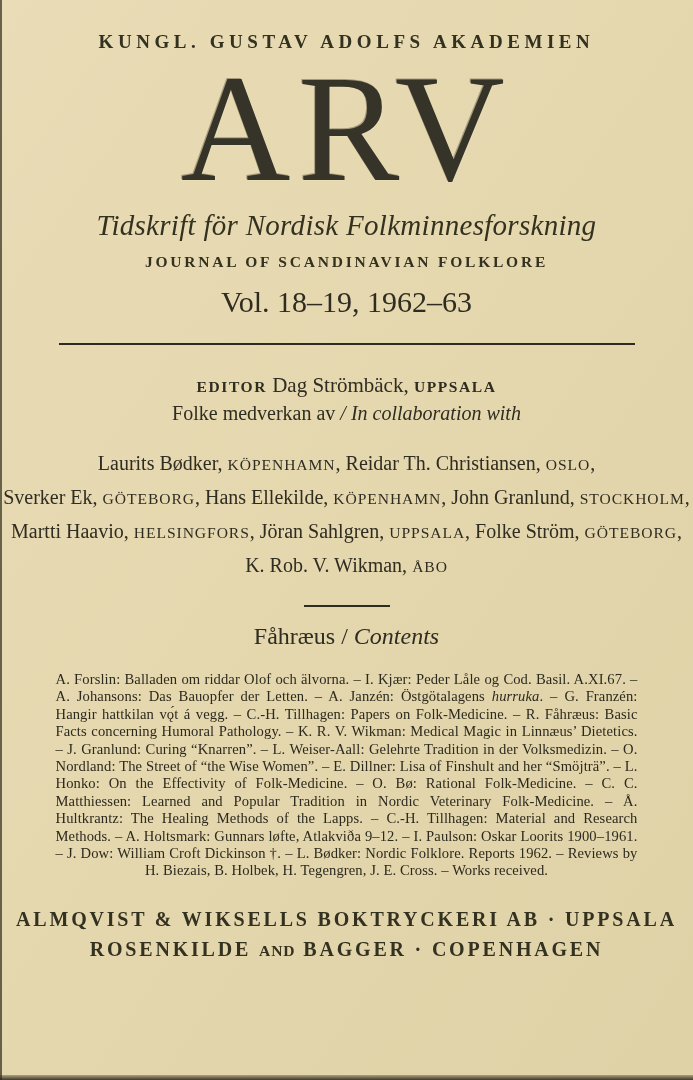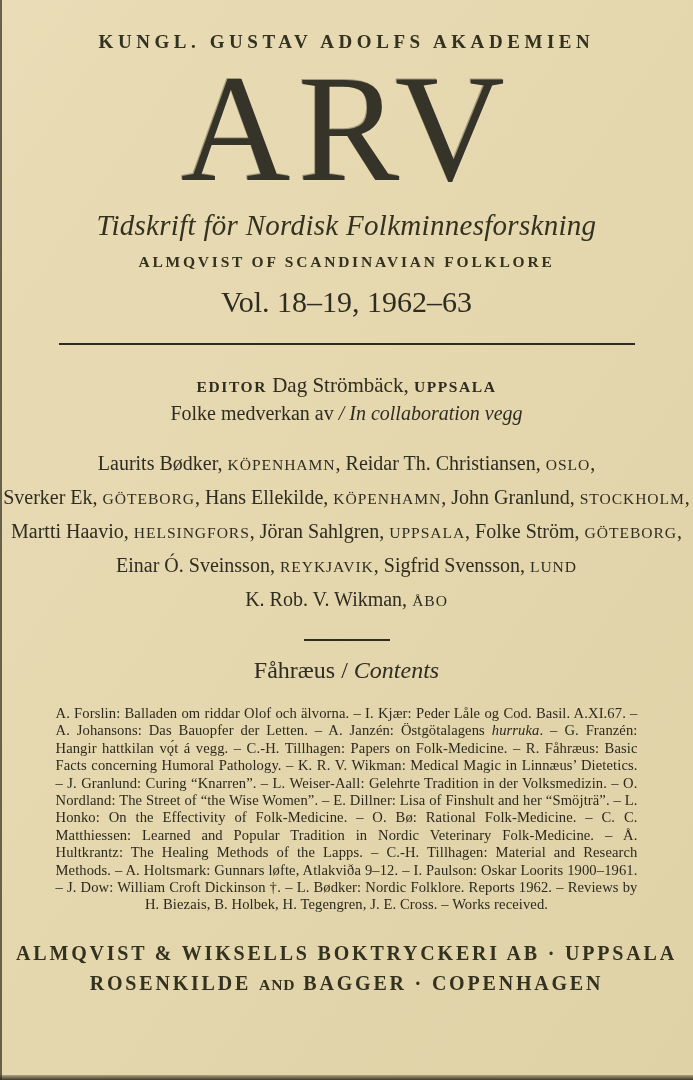--- a/index.html
+++ b/index.html
@@ -117,35 +117,34 @@
 <body>
 
 <div class="page">
 
   <div class="academy">KUNGL. GUSTAV ADOLFS AKADEMIEN</div>
 
   <div class="title">ARV</div>
 
   <div class="subtitle-sv">Tidskrift för Nordisk Folkminnesforskning</div>
 
-  <div class="subtitle-en">ALMQVIST OF SCANDINAVIAN FOLKLORE</div>
+  <div class="subtitle-en">JOURNAL OF SCANDINAVIAN FOLKLORE</div>
 
   <div class="volume">Vol. 18–19, 1962–63</div>
 
   <div class="main-rule"></div>
 
   <div class="editor-line"><span class="sc">EDITOR</span><span> Dag Strömbäck, </span><span class="sc">UPPSALA</span></div>
 
-  <div class="collab-note"><span>Folke medverkan av </span><span class="it">/ In collaboration vegg</span></div>
+  <div class="collab-note"><span>Folke medverkan av </span><span class="it">/ In collaboration with</span></div>
 
   <div class="collaborators">
     <div><span>Laurits Bødker, </span><span class="sc">KÖPENHAMN</span><span>, Reidar Th. Christiansen, </span><span class="sc">OSLO</span><span>,</span></div>
     <div><span>Sverker Ek, </span><span class="sc">GÖTEBORG</span><span>, Hans Ellekilde, </span><span class="sc">KÖPENHAMN</span><span>, John Granlund, </span><span class="sc">STOCKHOLM</span><span>,</span></div>
     <div><span>Martti Haavio, </span><span class="sc">HELSINGFORS</span><span>, Jöran Sahlgren, </span><span class="sc">UPPSALA</span><span>, Folke Ström, </span><span class="sc">GÖTEBORG</span><span>,</span></div>
-    <div><span>Einar Ó. Sveinsson, </span><span class="sc">REYKJAVIK</span><span>, Sigfrid Svensson, </span><span class="sc">LUND</span></div>
     <div><span>K. Rob. V. Wikman, </span><span class="sc">ÅBO</span></div>
   </div>
 
   <div class="section-rule"></div>
 
   <div class="contents-heading"><span>Fåhræus </span><span>/ </span><span class="it">Contents</span></div>
 
   <p class="contents-paragraph"><span>A. Forslin: Balladen om riddar Olof och älvorna. – I. Kjær: Peder Låle og Cod. Basil. A.XI.67. – A. Johansons: Das Bauopfer der Letten. – A. Janzén: Östgötalagens </span><span class="it">hurruka</span><span>. – G. Franzén: Hangir hattkilan vǫ́t á vegg. – C.-H. Tillhagen: Papers on Folk-Medicine. – R. Fåhræus: Basic Facts concerning Humoral Pathology. – K. R. V. Wikman: Medical Magic in Linnæus’ Dietetics. – J. Granlund: Curing “Knarren”. – L. Weiser-Aall: Gelehrte Tradition in der Volksmedizin. – O. Nordland: The Street of “the Wise Women”. – E. Dillner: Lisa of Finshult and her “Smöjträ”. – L. Honko: On the Effectivity of Folk-Medicine. – O. Bø: Rational Folk-Medicine. – C. C. Matthiessen: Learned and Popular Tradition in Nordic Veterinary Folk-Medicine. – Å. Hultkrantz: The Healing Methods of the Lapps. – C.-H. Tillhagen: Material and Research Methods. – A. Holtsmark: Gunnars løfte, Atlakviða 9–12. – I. Paulson: Oskar Loorits 1900–1961. – J. Dow: William Croft Dickinson †. – L. Bødker: Nordic Folklore. Reports 1962. – Reviews by H. Biezais, B. Holbek, H. Tegengren, J. E. Cross. – Works received.</span></p>
 
   <div class="imprint">

